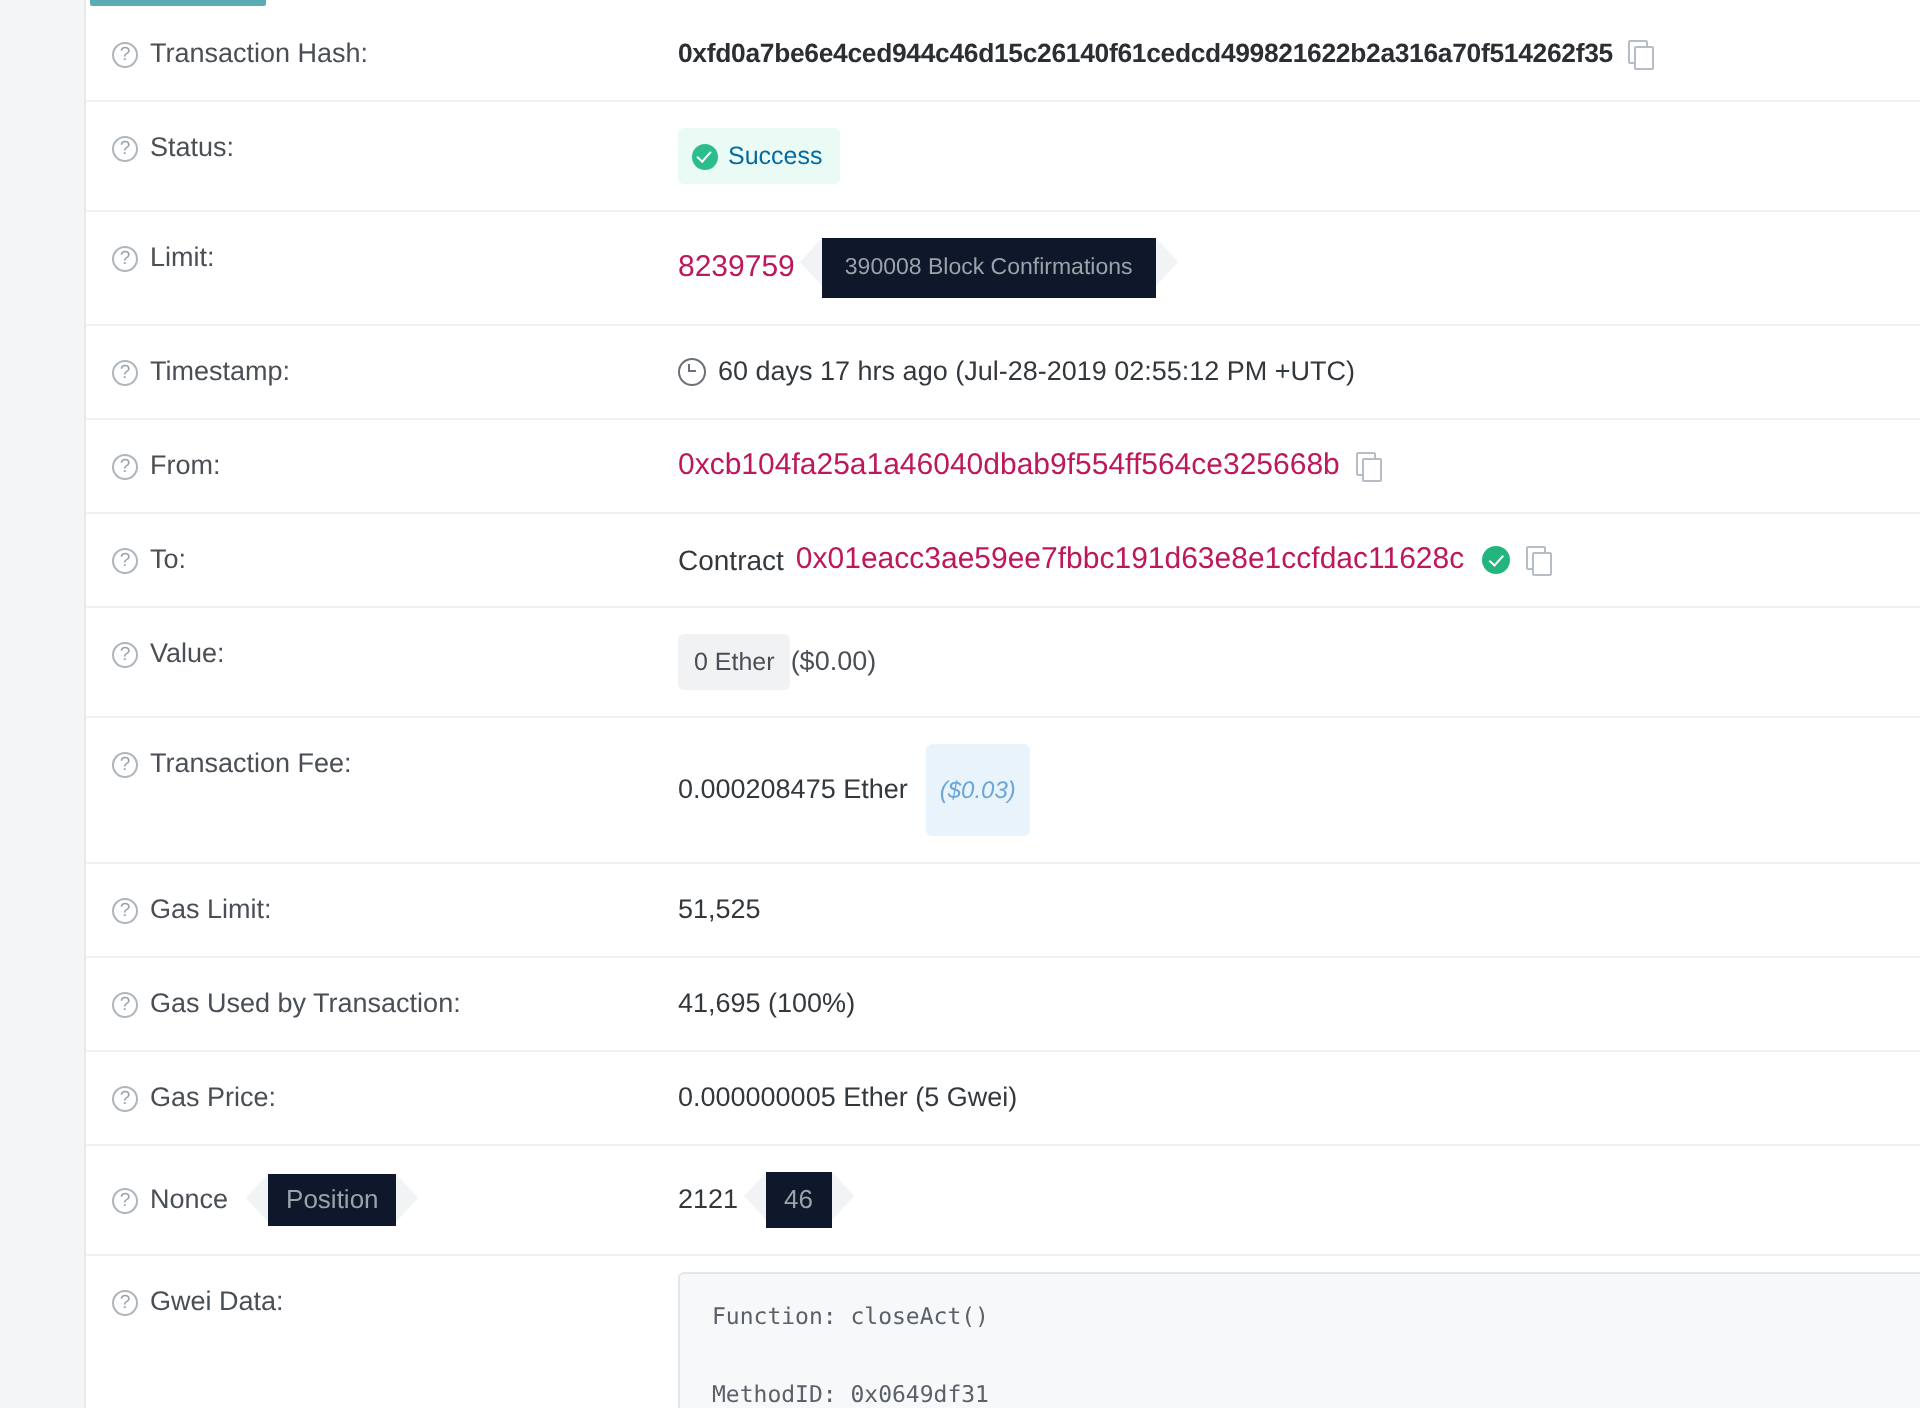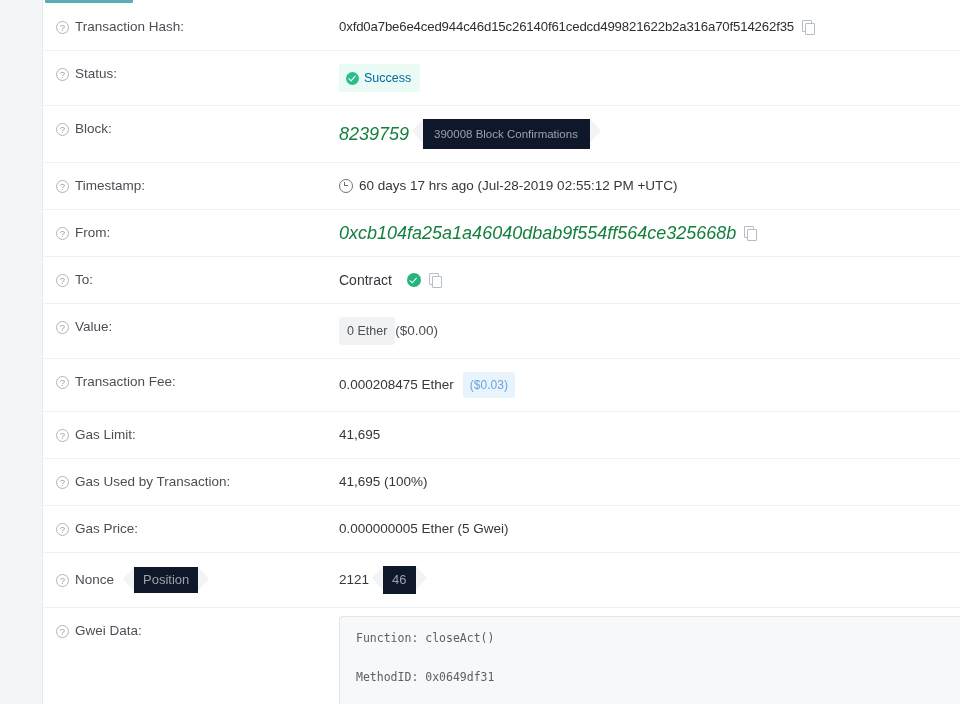--- a/index.html
+++ b/index.html
@@ -99,33 +99,32 @@
     line-height: 12px;
     text-align: center;
     font-family: "Liberation Sans", sans-serif;
     display: inline-block;
     box-sizing: border-box;
     user-select: none;
   }
 
   .mono-hash {
     font-family: "Liberation Sans", sans-serif;
-    font-weight: normal;
+    font-weight: bold;
     font-size: 13.2px;
     color: #2b2f33;
     letter-spacing: -0.15px;
     white-space: nowrap;
   }
 
   .link {
-    color: #15803d;
+    color: #be185d;
     text-decoration: none;
-    font-size: 18px;
+    font-size: 15px;
     white-space: nowrap;
-    font-style: italic;
   }
 
   
   .copy-icon {
     display: inline-block;
     position: relative;
     width: 13px;
     height: 14px;
     margin-left: 8px;
     vertical-align: -2px;
@@ -191,23 +190,24 @@
   .muted-paren {
     color: #4a4f55;
     font-size: 13.5px;
   }
 
   .badge-usd {
     display: inline-block;
     background: #e8f3fb;
     color: #6ca6d9;
     border-radius: 3px;
-    padding: 3px 7px;
+    padding: 13px 7px;
     font-size: 12px;
     margin-left: 9px;
+    font-style: italic;
   }
 
   
   .badge-arrow {
     display: inline-block;
     position: relative;
     background: #0f172a;
     color: #9aa2aa;
     font-size: 11.5px;
     padding: 5px 12px 5px 11px;
@@ -351,21 +351,21 @@
           <span class="badge-success">
             <span class="check-circle"></span>
             <span>Success</span>
           </span>
         </div>
       </div>
 
       <div class="row">
         <div class="row-label">
           <span class="help-icon">?</span>
-          <span>Block:</span>
+          <span>Limit:</span>
         </div>
         <div class="row-value">
           <a class="link" href="#">8239759</a>
           <span class="badge-arrow">390008 Block Confirmations</span>
         </div>
       </div>
 
       <div class="row">
         <div class="row-label">
           <span class="help-icon">?</span>
@@ -388,20 +388,21 @@
         </div>
       </div>
 
       <div class="row">
         <div class="row-label">
           <span class="help-icon">?</span>
           <span>To:</span>
         </div>
         <div class="row-value">
           <span class="contract-word">Contract</span>
+          <a class="link" href="#">0x01eacc3ae59ee7fbbc191d63e8e1ccfdac11628c</a>
           <span class="verified-check"></span>
           <span class="copy-icon"></span>
         </div>
       </div>
 
       <div class="row">
         <div class="row-label">
           <span class="help-icon">?</span>
           <span>Value:</span>
         </div>
@@ -420,21 +421,21 @@
           <span>0.000208475 Ether</span>
           <span class="badge-usd">($0.03)</span>
         </div>
       </div>
 
       <div class="row">
         <div class="row-label">
           <span class="help-icon">?</span>
           <span>Gas Limit:</span>
         </div>
-        <div class="row-value">41,695</div>
+        <div class="row-value">51,525</div>
       </div>
 
       <div class="row">
         <div class="row-label">
           <span class="help-icon">?</span>
           <span>Gas Used by Transaction:</span>
         </div>
         <div class="row-value">41,695 (100%)</div>
       </div>
 

